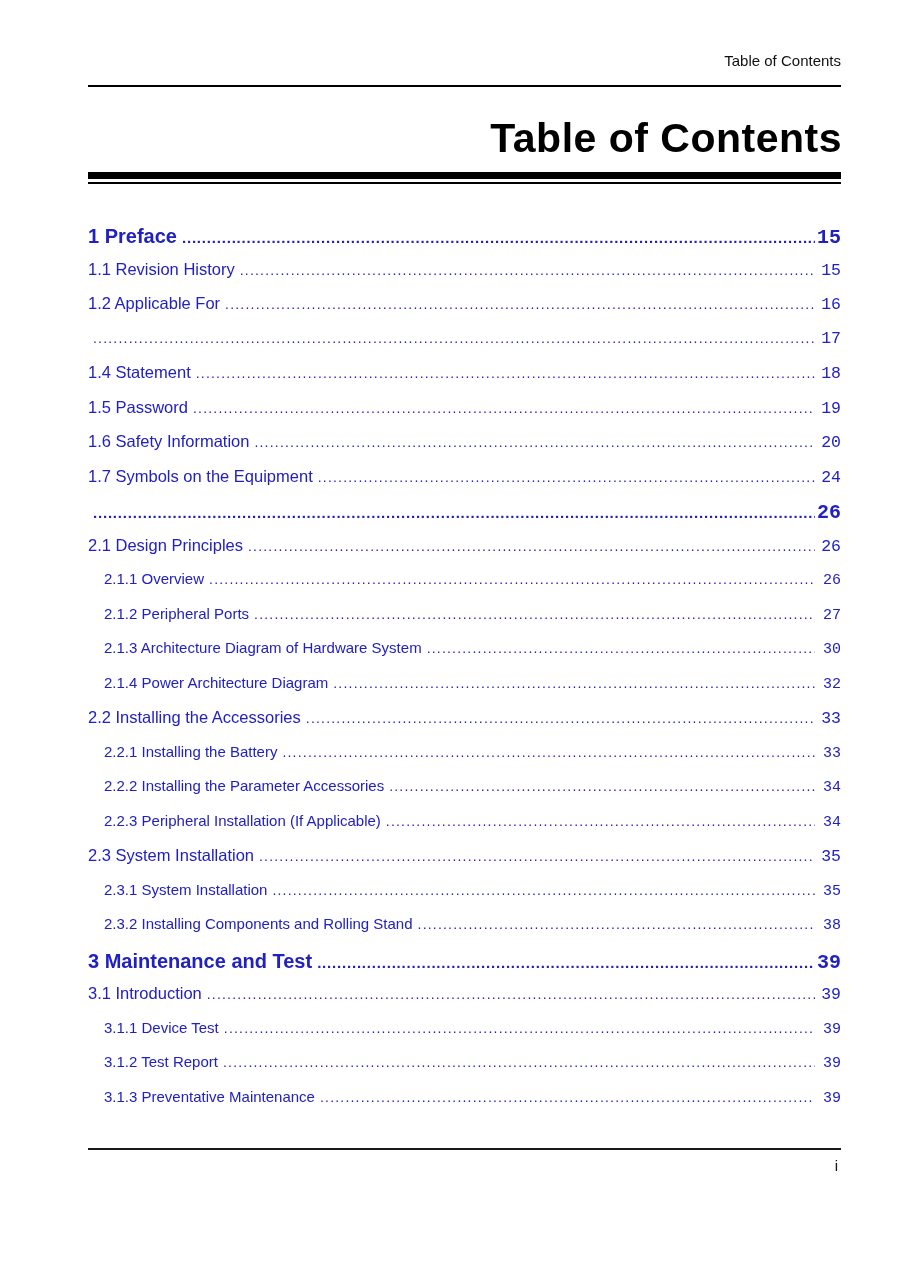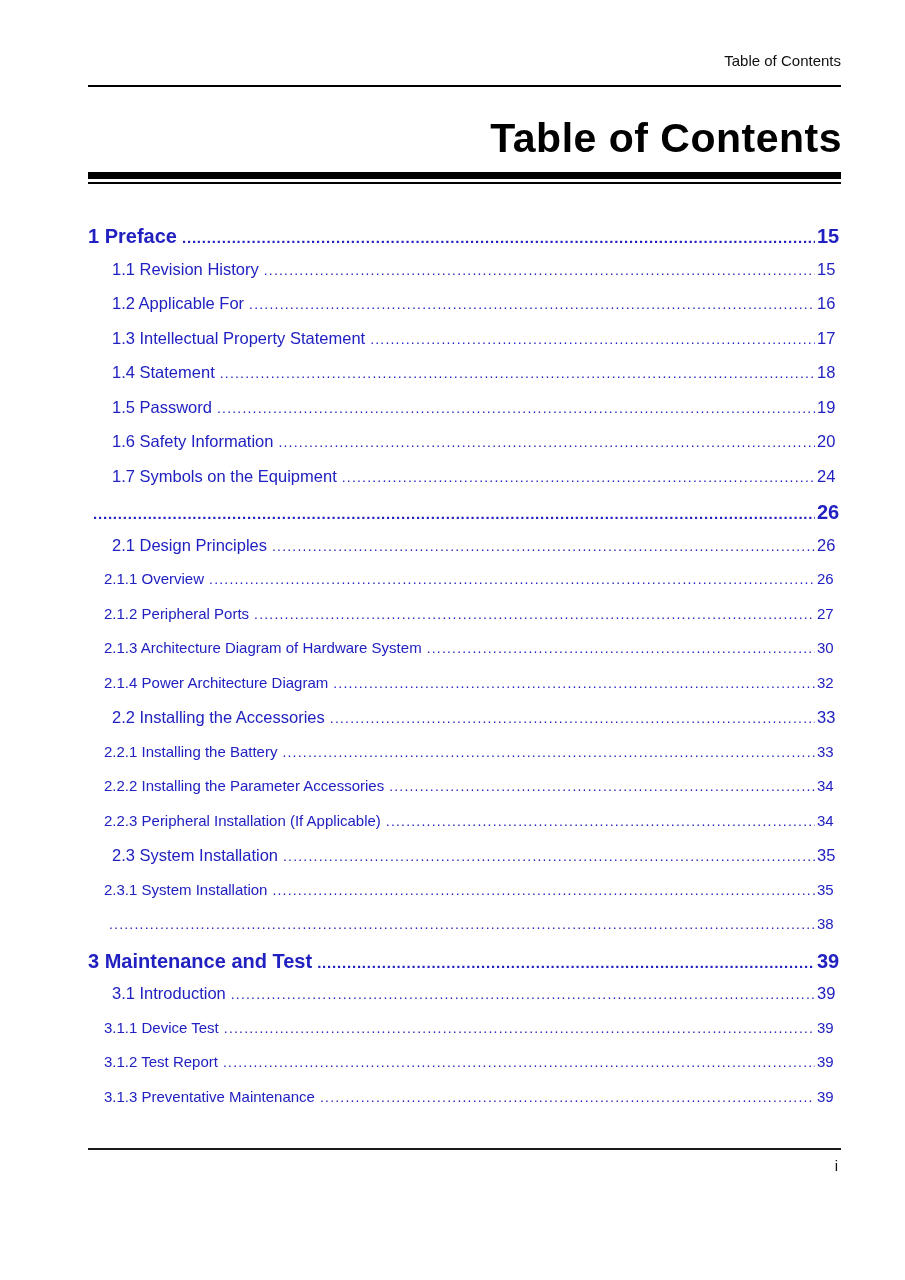--- a/index.html
+++ b/index.html
@@ -68,24 +68,26 @@
     flex: 1 1 auto;
     overflow: hidden;
     white-space: nowrap;
     margin: 0 2px 0 5px;
     letter-spacing: 1.2px;
     font-size: 14px;
   }
   .toc-row .pagenum {
     flex: 0 0 auto;
     min-width: 24px;
+    text-align: right;
+    font-family: Liberation Mono, monospace;
   }
   .toc-row.lvl1 { font-size: 20px; font-weight: 700; }
   .toc-row.lvl1 .leader { font-size: 15px; letter-spacing: 0.8px; }
-  .toc-row.lvl2 { font-size: 16.5px; font-weight: 400; margin-left: 24px; }
+  .toc-row.lvl2 { font-size: 16.5px; font-weight: 400; }
   .toc-row.lvl3 { font-size: 15px; font-weight: 400; margin-left: 16px; }
 
   .footer-rule {
     position: absolute;
     top: 1148px;
     left: 88px;
     width: 753px;
     height: 2px;
     background: #1a1a1a;
   }
@@ -124,21 +126,20 @@
       <span class="label">1.1 Revision History</span>
       <span class="leader">............................................................................................................................................................................................................................................................................................................</span>
       <span class="pagenum">15</span>
     </div>
       <div class="toc-row lvl2">
       <span class="label">1.2 Applicable For</span>
       <span class="leader">............................................................................................................................................................................................................................................................................................................</span>
       <span class="pagenum">16</span>
     </div>
       <div class="toc-row lvl2">
-      <span class="label">1.3 Intellectual Property Statement</span>
       <span class="leader">............................................................................................................................................................................................................................................................................................................</span>
       <span class="pagenum">17</span>
     </div>
       <div class="toc-row lvl2">
       <span class="label">1.4 Statement</span>
       <span class="leader">............................................................................................................................................................................................................................................................................................................</span>
       <span class="pagenum">18</span>
     </div>
       <div class="toc-row lvl2">
       <span class="label">1.5 Password</span>
@@ -208,20 +209,21 @@
       <span class="label">2.3 System Installation</span>
       <span class="leader">............................................................................................................................................................................................................................................................................................................</span>
       <span class="pagenum">35</span>
     </div>
       <div class="toc-row lvl3">
       <span class="label">2.3.1 System Installation</span>
       <span class="leader">............................................................................................................................................................................................................................................................................................................</span>
       <span class="pagenum">35</span>
     </div>
       <div class="toc-row lvl3">
+      <span class="label">2.3.2 Installing Components and Rolling Stand</span>
       <span class="leader">............................................................................................................................................................................................................................................................................................................</span>
       <span class="pagenum">38</span>
     </div>
       <div class="toc-row lvl1">
       <span class="label">3 Maintenance and Test</span>
       <span class="leader">............................................................................................................................................................................................................................................................................................................</span>
       <span class="pagenum">39</span>
     </div>
       <div class="toc-row lvl2">
       <span class="label">3.1 Introduction</span>

